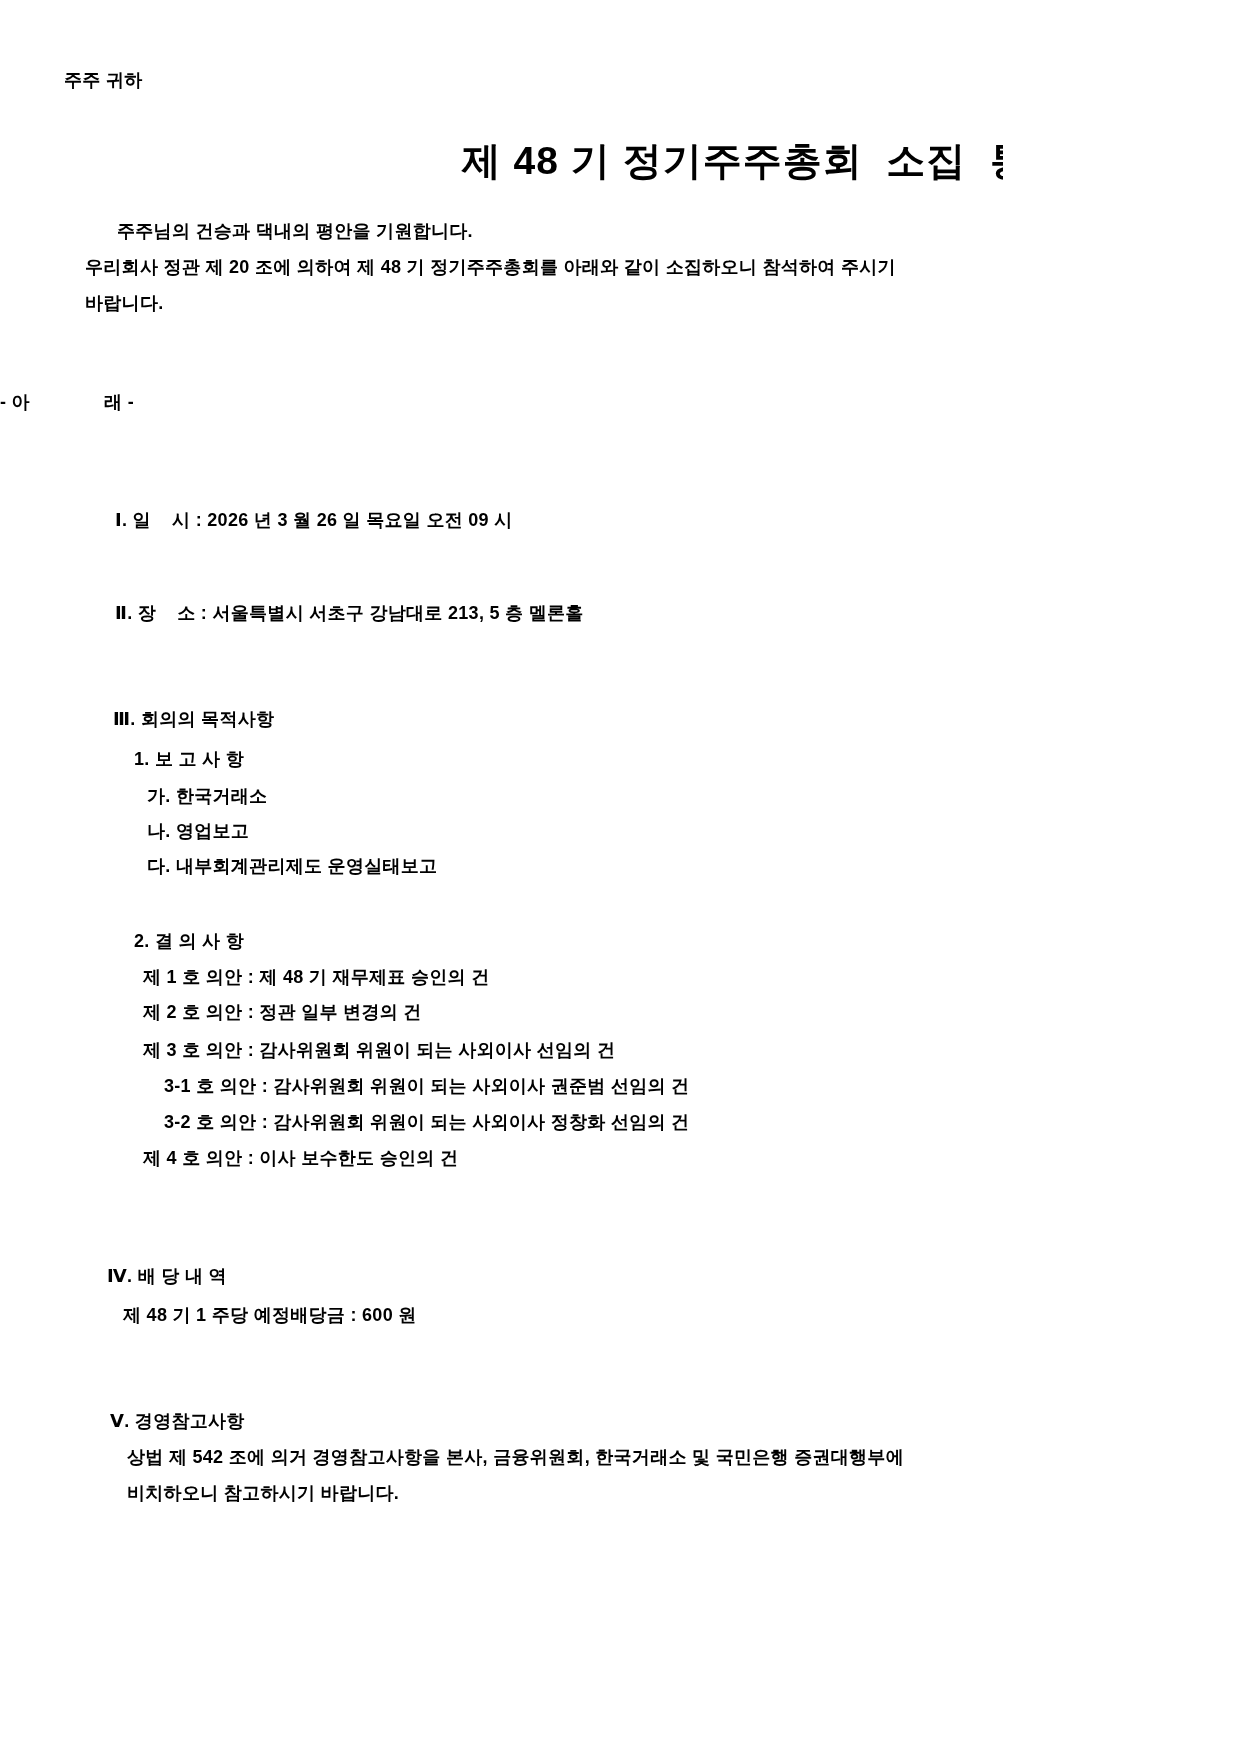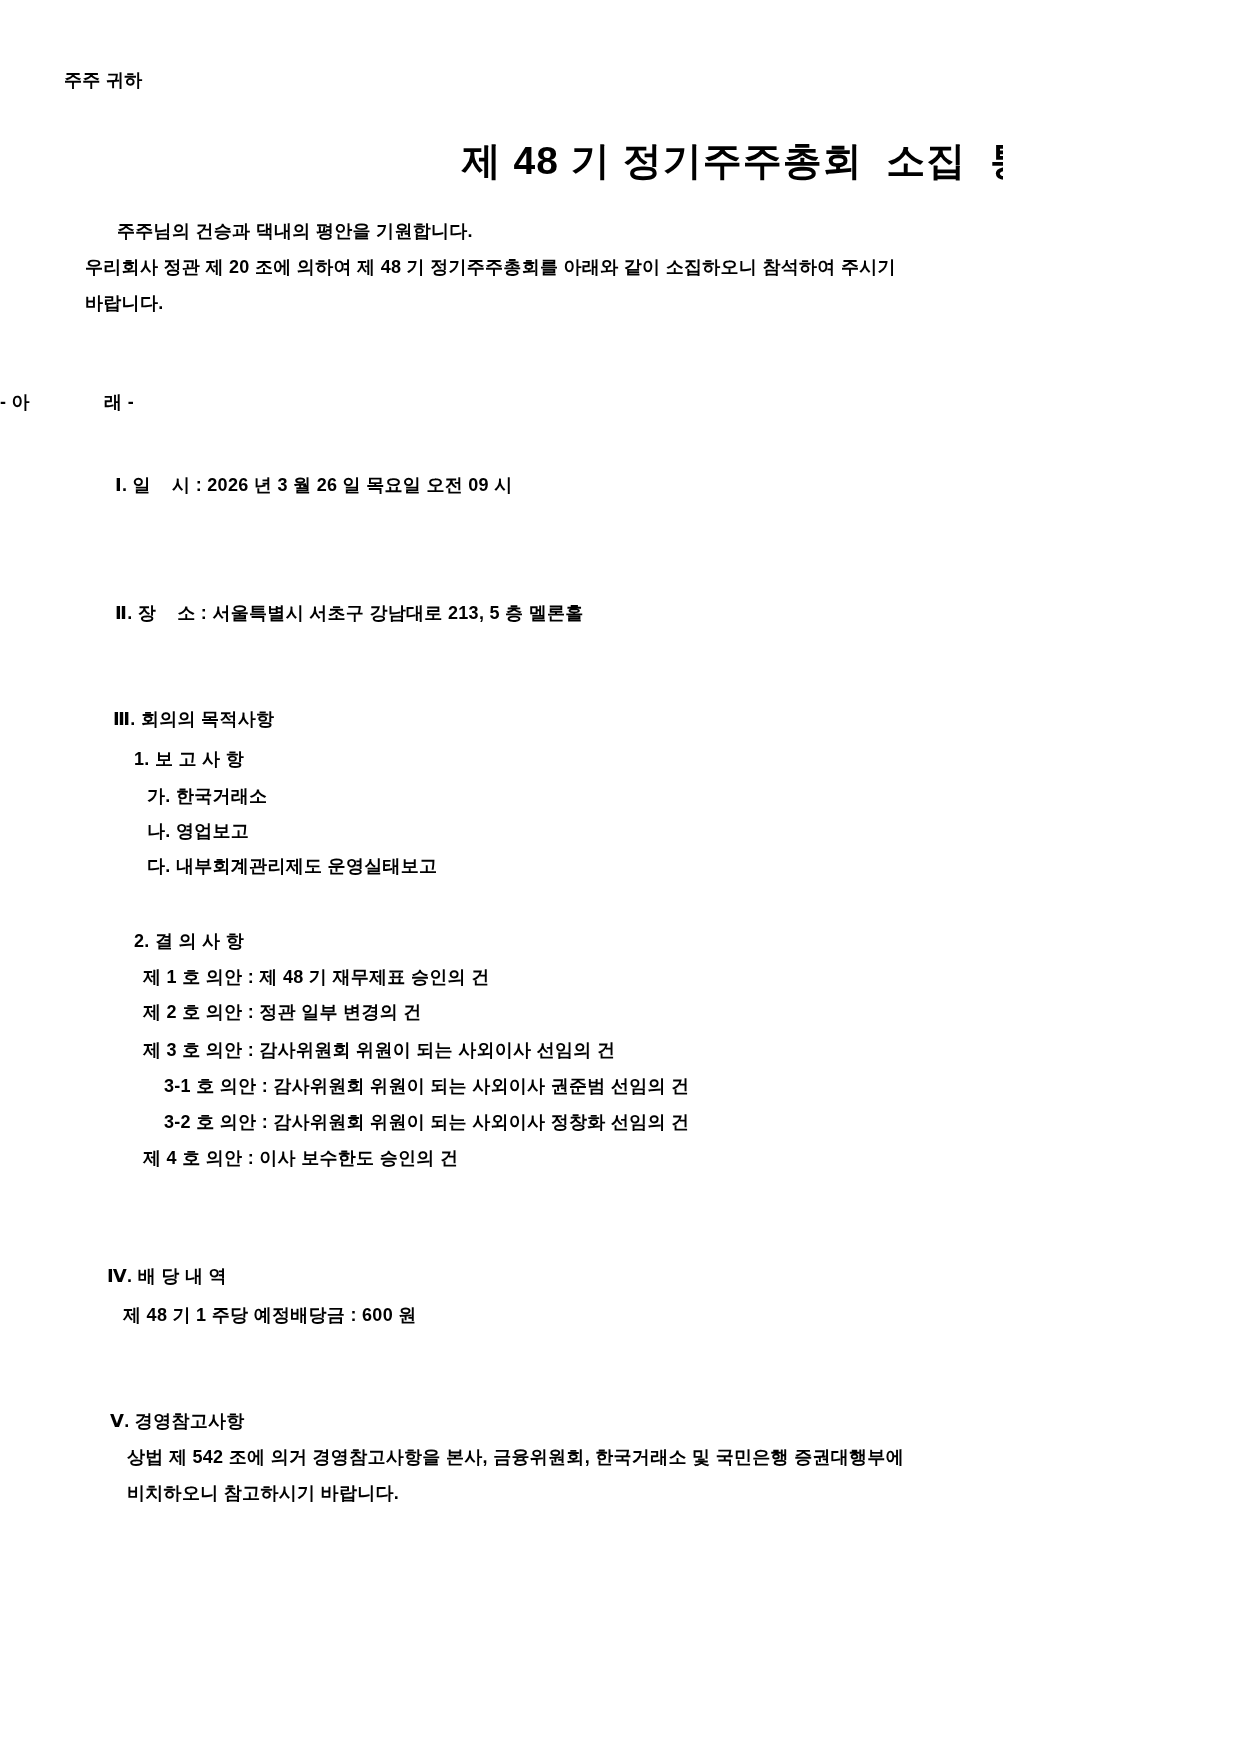--- a/index.html
+++ b/index.html
@@ -39,21 +39,21 @@
   }
   .intro-1 { top: 221px; left: 85px; margin-left: 32px; }
   .intro-2 { top: 257px; left: 85px; }
   .intro-3 { top: 293px; left: 85px; }
   .below-divider {
     top: 392px;
     left: 0;
     width: 1240px;
     text-align: left;
   }
-  .sec-date   { top: 475px;  left: 115px; }
+  .sec-date   { top: 510px;  left: 115px; }
   .sec-place  { top: 603px;  left: 115px; }
   .sec-agenda { top: 672px;  left: 113px; margin-top: 37px; }
   .rep-head   { top: 749px;  left: 134px; }
   .rep-1      { top: 786px;  left: 147px; }
   .rep-2      { top: 821px;  left: 147px; }
   .rep-3      { top: 856px;  left: 147px; }
   .res-head   { top: 931px;  left: 134px; }
   .res-1      { top: 967px;  left: 143px; }
   .res-2      { top: 1002px; left: 143px; }
   .res-3      { top: 1040px; left: 143px; }

